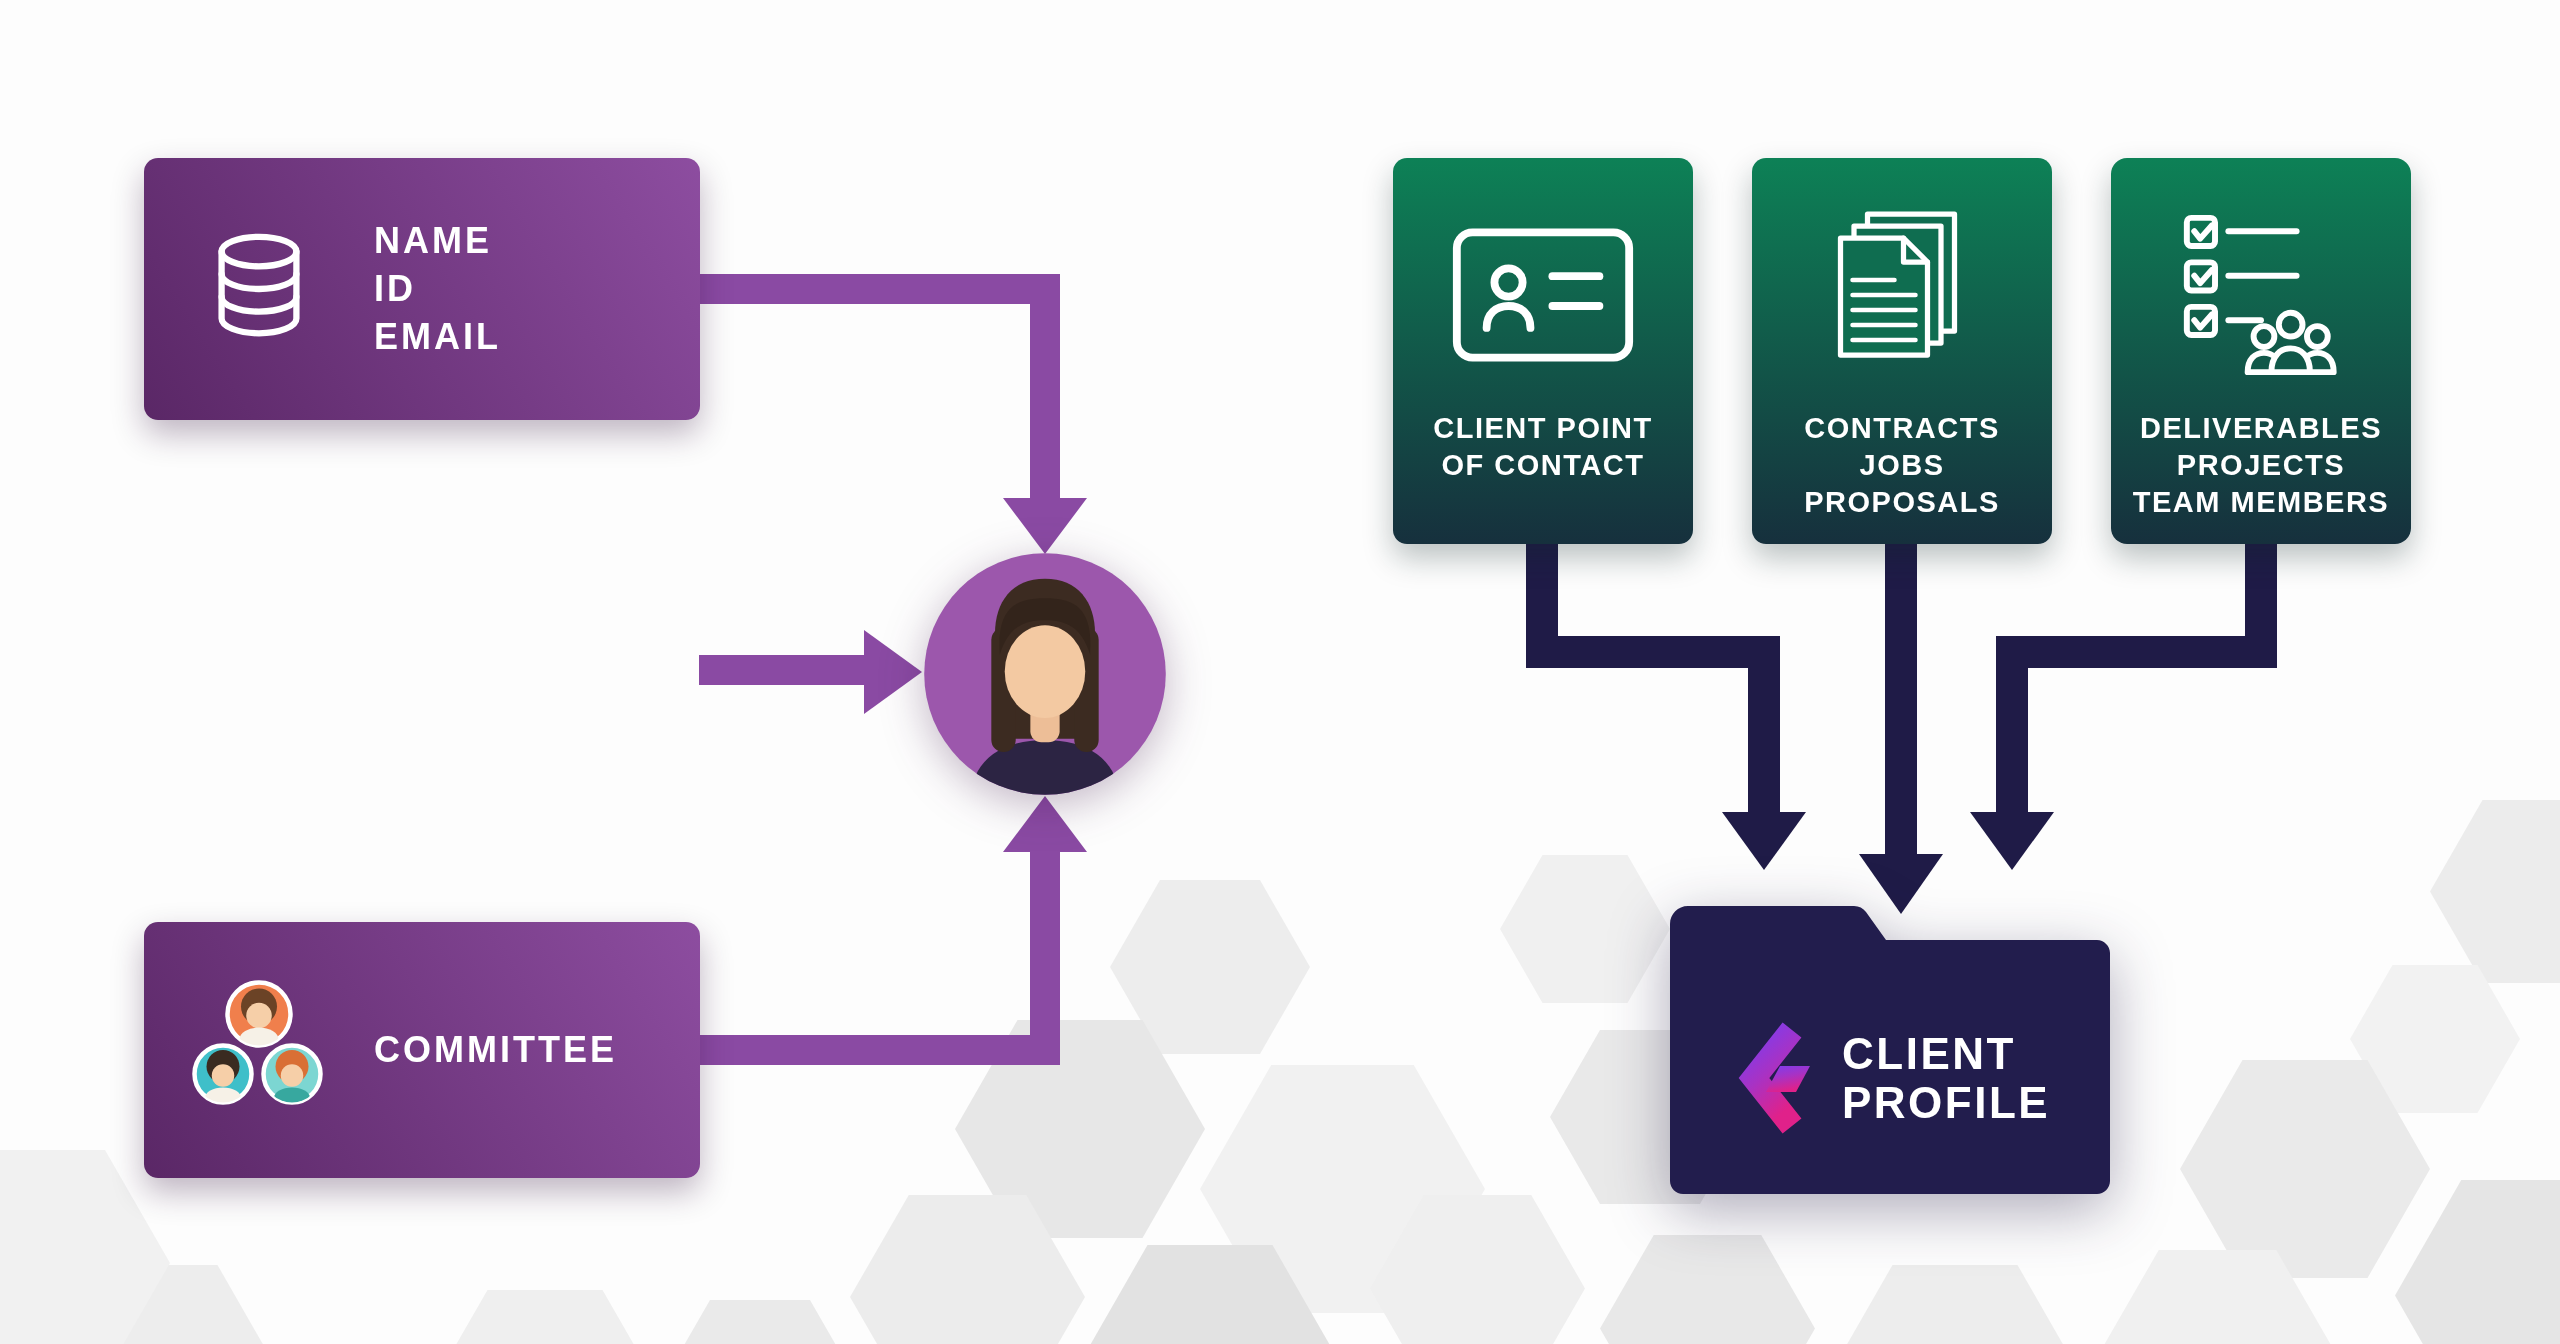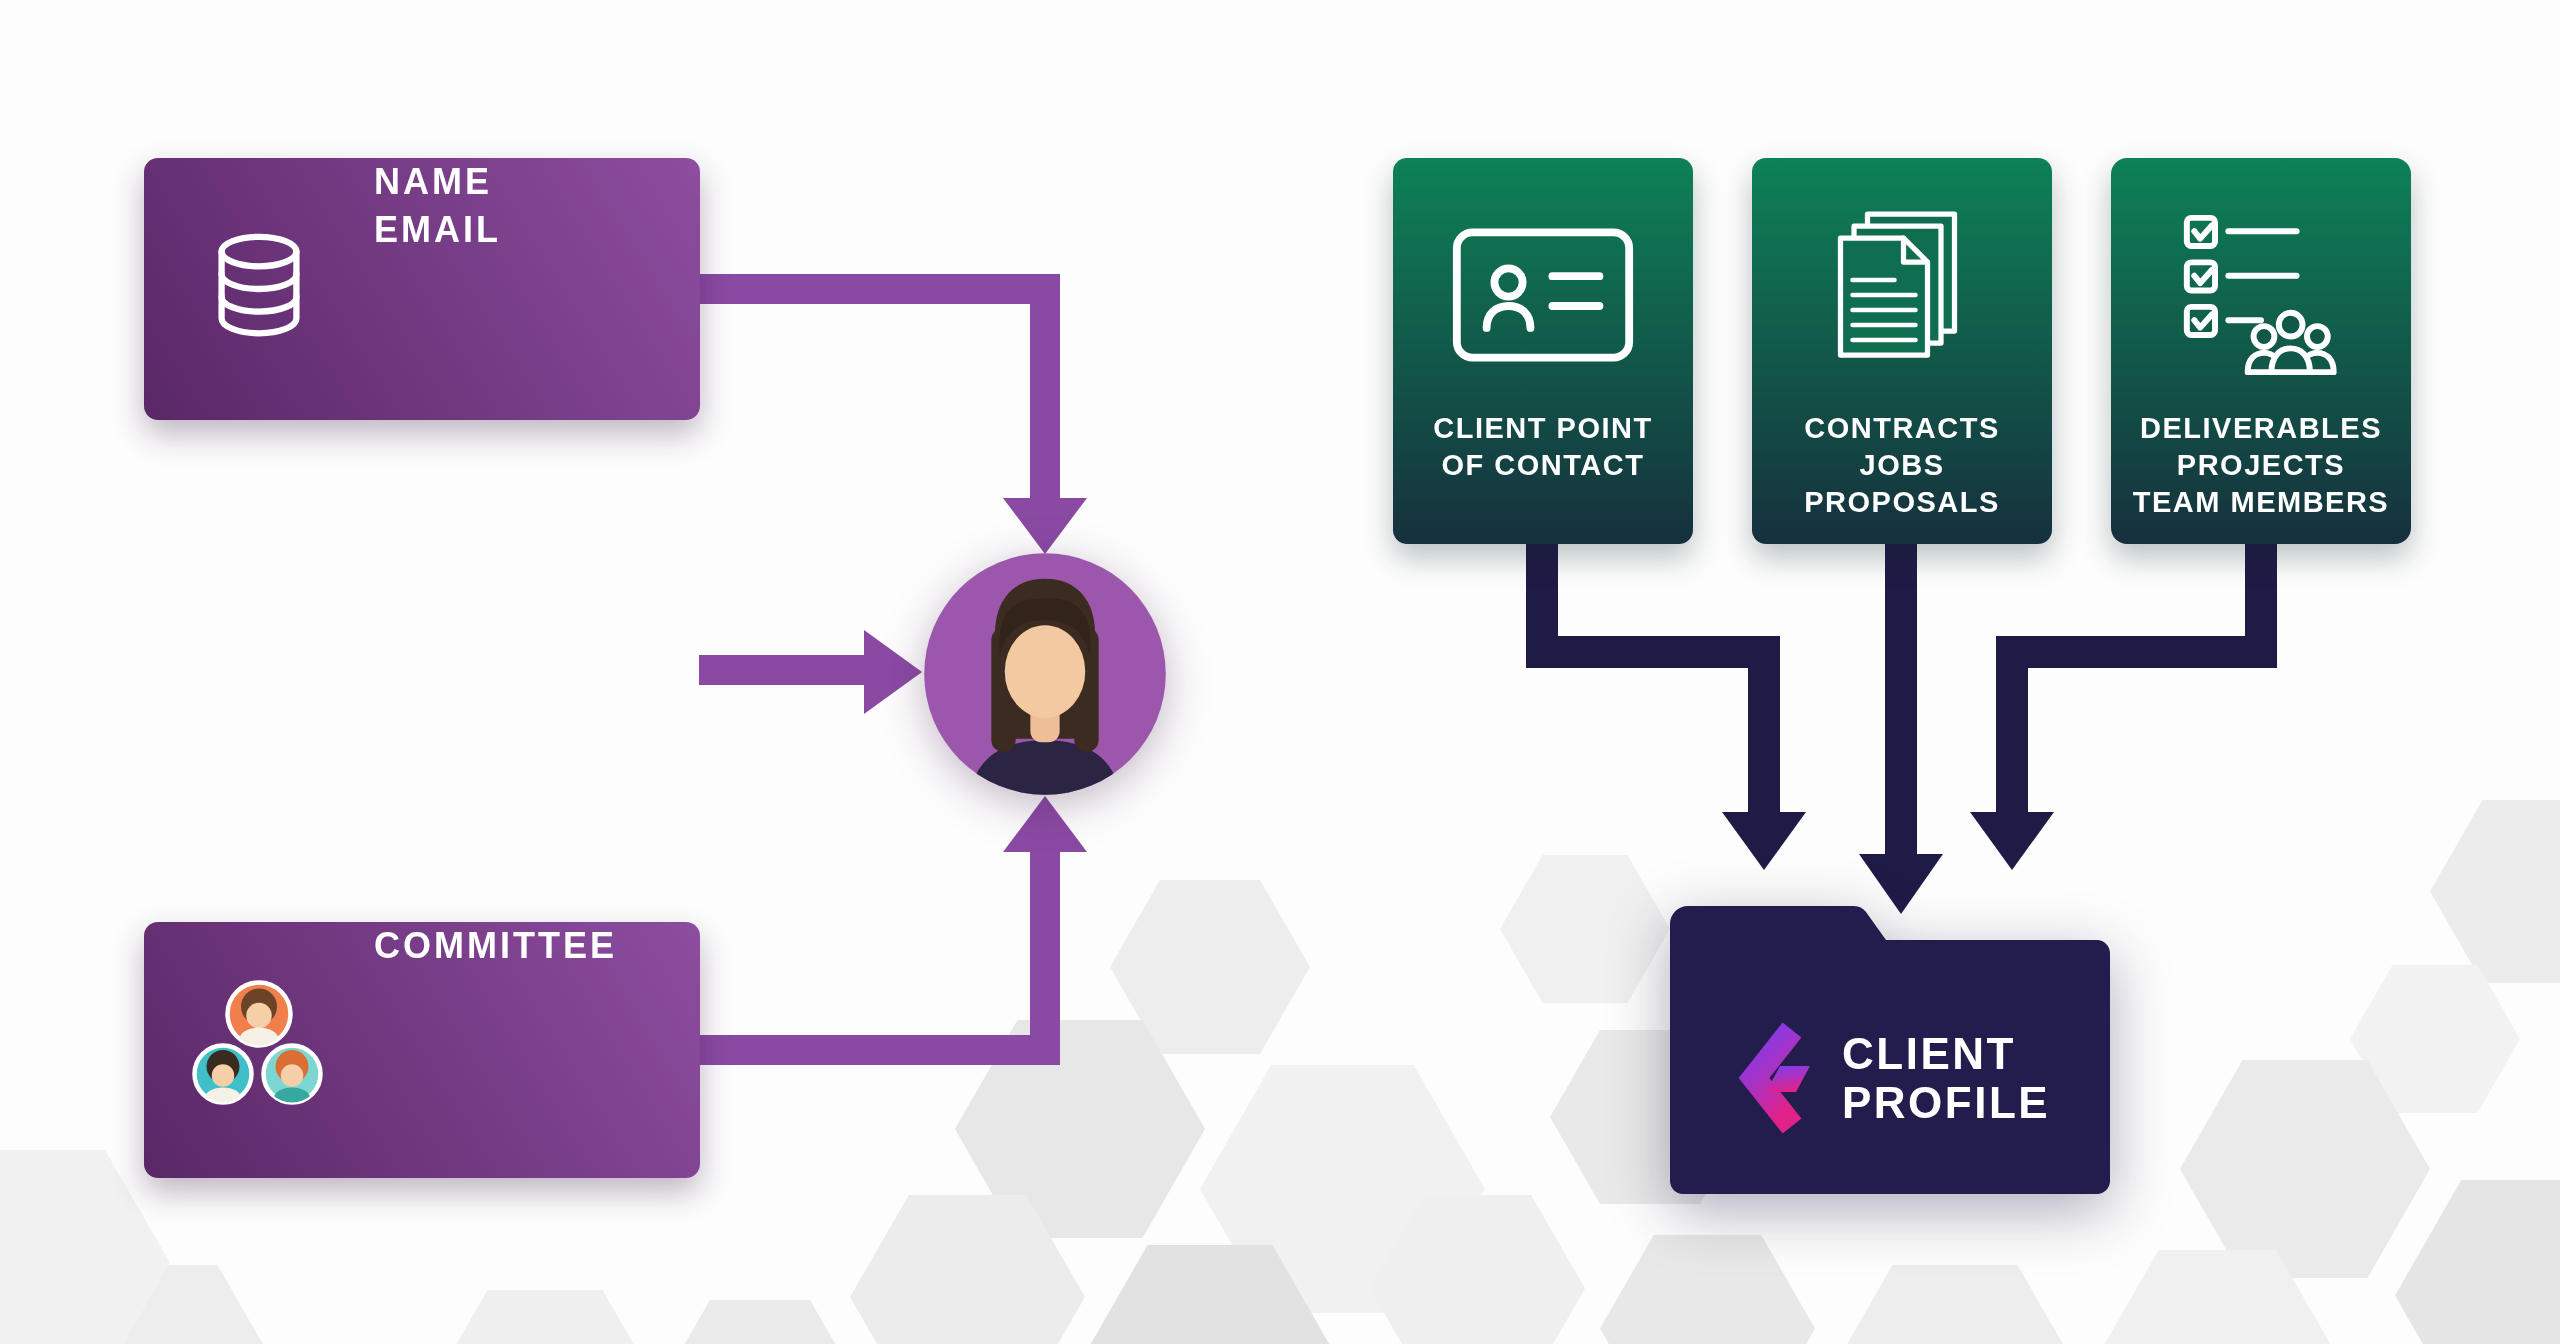--- a/index.html
+++ b/index.html
@@ -10,21 +10,21 @@
   }
   .hex {
     position:absolute;
     clip-path:polygon(25% 0,75% 0,100% 50%,75% 100%,25% 100%,0 50%);
   }
   
   .pbox {
     position:absolute; left:144px; width:556px; border-radius:14px;
     background:linear-gradient(58deg, var(--c-purple-box-start,#5a2766) 0%, var(--c-purple-box-end,#8d4da0) 100%);
     box-shadow:0 14px 32px rgba(45,12,55,.30);
-    display:flex; z-index:2;
+    display:flex; align-items:center; z-index:2;
   }
   .pbox-icon { width:230px; display:flex; justify-content:center; align-items:center; flex:0 0 230px; }
   .pbox-text { flex:1; color:#fff; font-weight:bold; font-size:36px; letter-spacing:3px; line-height:1.34; }
   .pbox-text span { display:block; }
   
   .avatar-wrap { position:absolute; left:923px; top:552px; width:244px; height:244px; z-index:3; filter:drop-shadow(0 10px 22px rgba(60,20,70,.30)); }
   
   .gbox {
     position:absolute; top:158px; width:300px; height:386px; border-radius:14px;
     background:linear-gradient(180deg, var(--c-green-box-start,#0d8156) 0%, var(--c-green-box-end,#16303d) 100%);
@@ -101,20 +101,21 @@
     <div class="pbox-icon">
       <svg width="126" height="132" viewBox="0 0 64 64" fill="none" stroke="#ffffff" stroke-width="3.2" stroke-linecap="round">
         <ellipse cx="32" cy="13" rx="19" ry="7.5"></ellipse>
         <path d="M13 13 V47 c0 4.1 8.5 7.5 19 7.5 s19 -3.4 19 -7.5 V13"></path>
         <path d="M13 24.5 c0 4.1 8.5 7.5 19 7.5 s19 -3.4 19 -7.5"></path>
         <path d="M13 36 c0 4.1 8.5 7.5 19 7.5 s19 -3.4 19 -7.5"></path>
       </svg>
     </div>
     <div class="pbox-text">
       <span>NAME</span>
+      <span>ID</span>
       <span>EMAIL</span>
     </div>
   </div>
 
 
   <div class="pbox" style="top:922px;height:256px;">
     <div class="pbox-icon">
       <svg width="150" height="150" viewBox="0 0 100 100">
         <defs>
           <clipPath id="cA">

